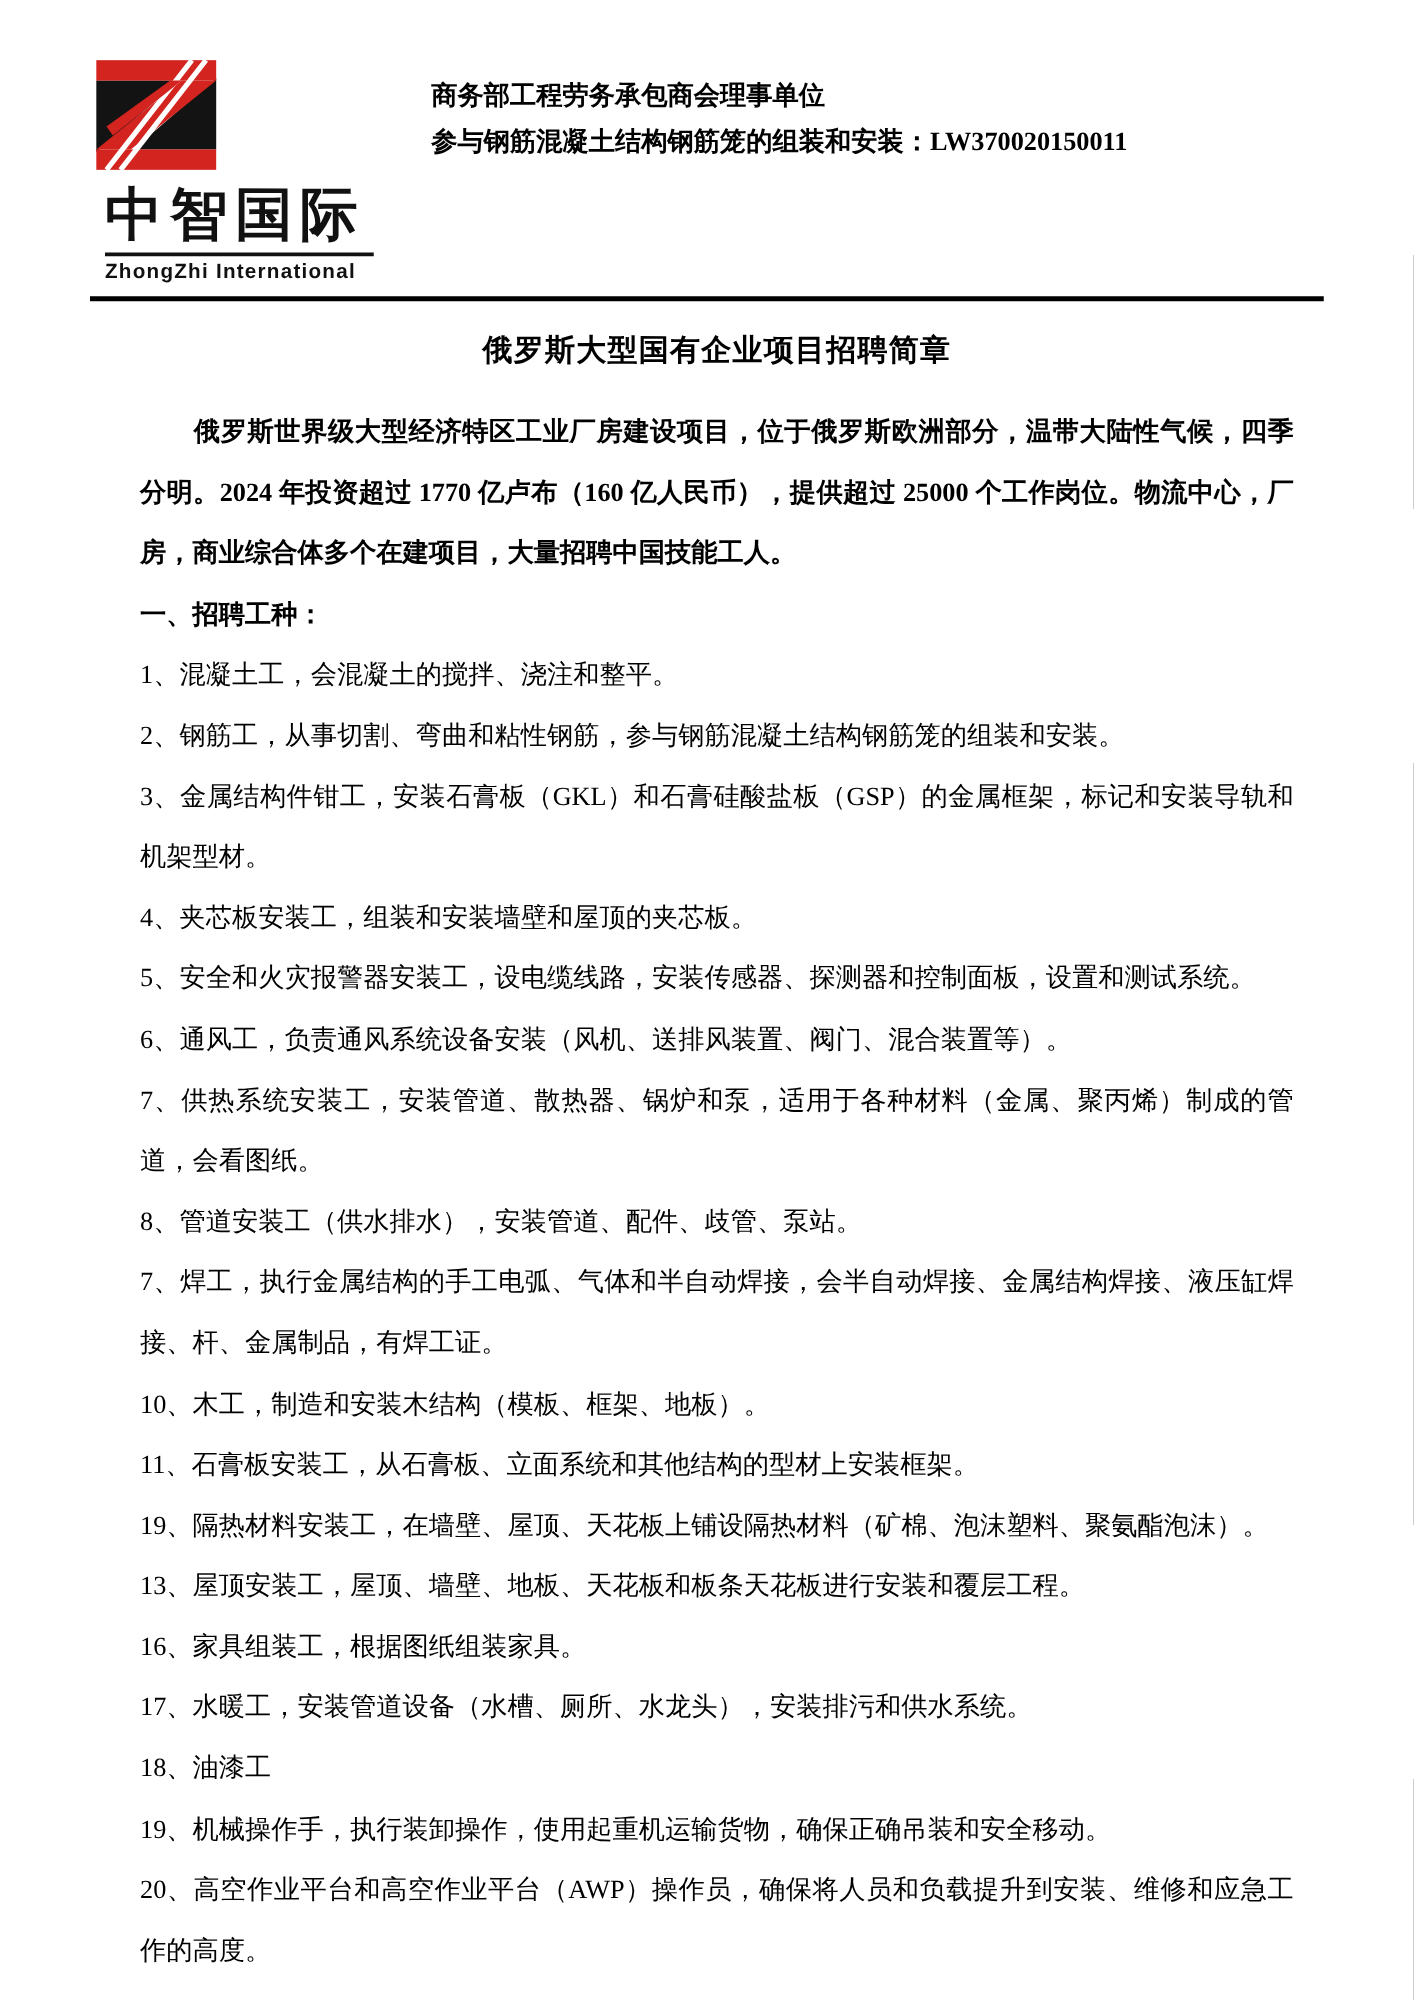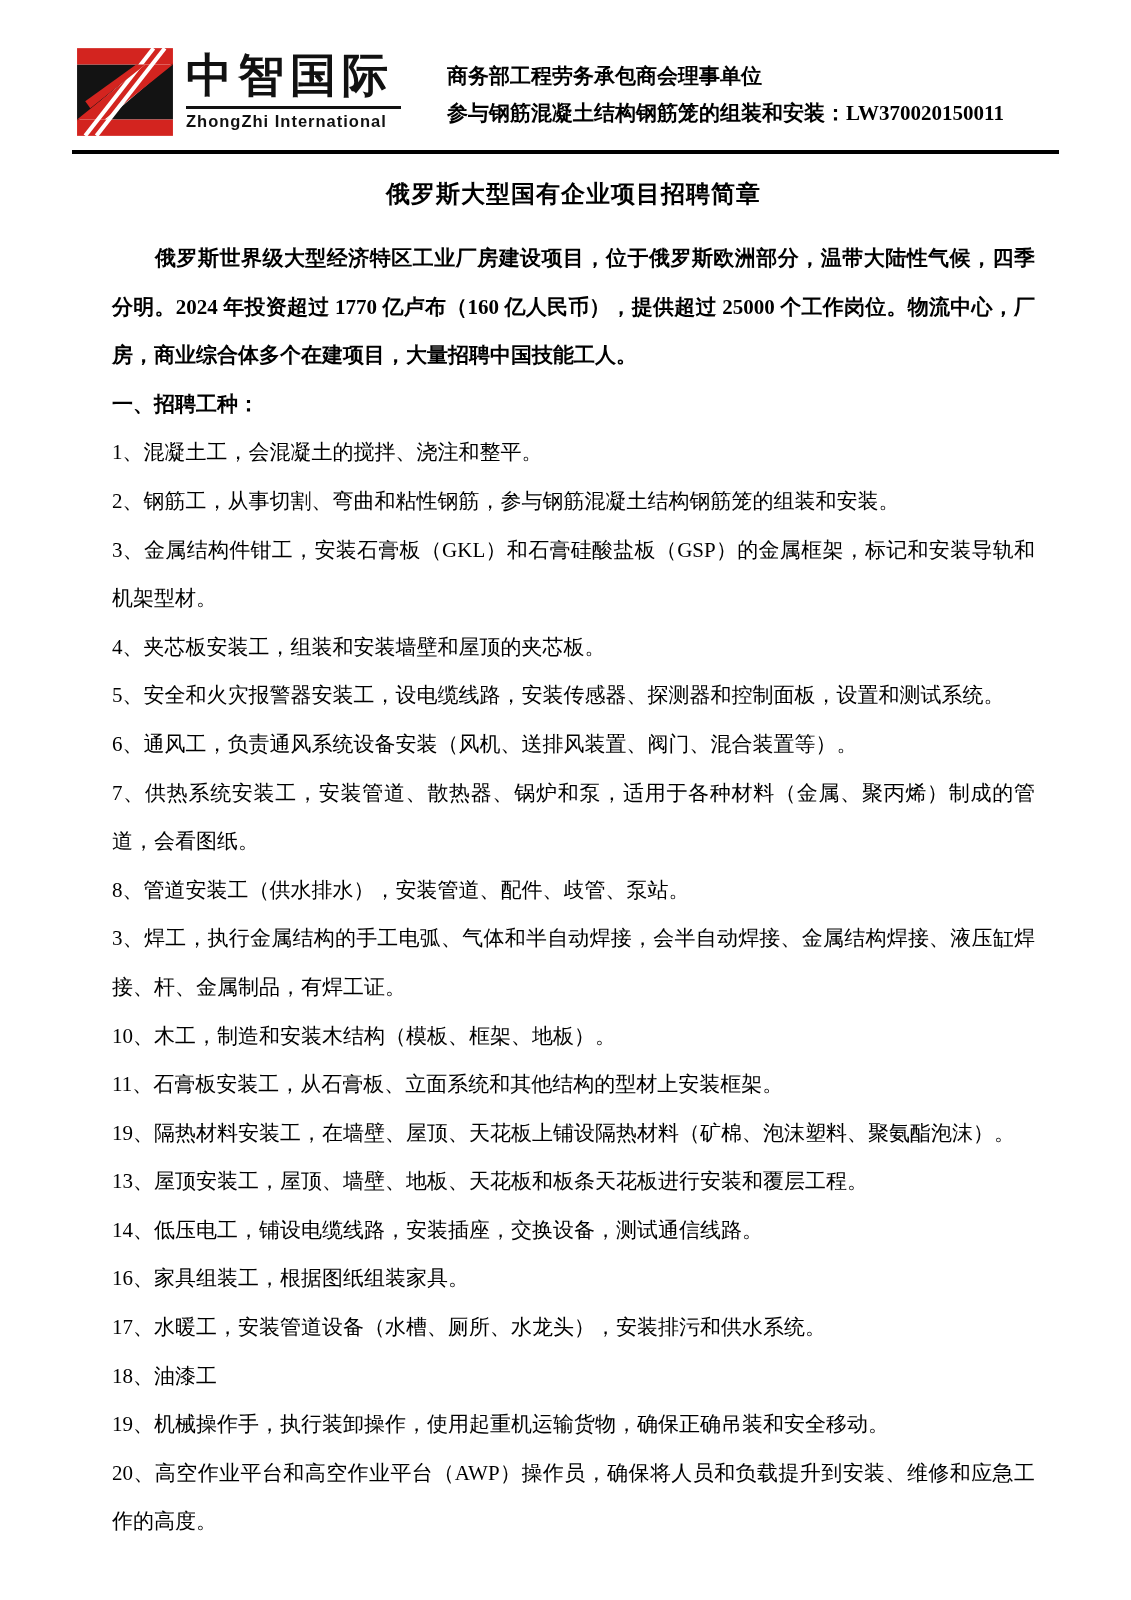--- a/index.html
+++ b/index.html
@@ -6,21 +6,21 @@
   .page{
     width:1131px;height:1600px;background:#ffffff;margin:0 auto;
     position:relative;overflow:hidden;color:#000;
     font-family:"Liberation Serif","DejaVu Serif",serif;
   }
   
   .header{
     display:flex;align-items:flex-start;
     padding:44px 72px 0 74px;
   }
-  .brand{display:flex;align-items:flex-start;}
+  .brand{display:flex;align-items:flex-start;flex-direction:column;}
   .logo-mark{width:102px;height:96px;flex:0 0 auto;}
   .brand-text{margin-left:10px;padding-top:2px;}
   .brand-cn{
     font-family:"Liberation Sans","DejaVu Sans",sans-serif;
     font-weight:900;font-size:46px;line-height:58px;color:#111;
     letter-spacing:6px;white-space:nowrap;
   }
   .brand-underline{border-top:3px solid #111;margin:2px 0 3px 0;width:215px;}
   .brand-en{
     font-family:"Liberation Sans","DejaVu Sans",sans-serif;
@@ -91,26 +91,25 @@
     <p class="section-heading">一、招聘工种：</p>
 
     <p class="job">1、混凝土工，会混凝土的搅拌、浇注和整平。</p>
     <p class="job">2、钢筋工，从事切割、弯曲和粘性钢筋，参与钢筋混凝土结构钢筋笼的组装和安装。</p>
     <p class="job">3、金属结构件钳工，安装石膏板（GKL）和石膏硅酸盐板（GSP）的金属框架，标记和安装导轨和机架型材。</p>
     <p class="job">4、夹芯板安装工，组装和安装墙壁和屋顶的夹芯板。</p>
     <p class="job">5、安全和火灾报警器安装工，设电缆线路，安装传感器、探测器和控制面板，设置和测试系统。</p>
     <p class="job">6、通风工，负责通风系统设备安装（风机、送排风装置、阀门、混合装置等）。</p>
     <p class="job">7、供热系统安装工，安装管道、散热器、锅炉和泵，适用于各种材料（金属、聚丙烯）制成的管道，会看图纸。</p>
     <p class="job">8、管道安装工（供水排水），安装管道、配件、歧管、泵站。</p>
-    <p class="job">3、焊工，执行金属结构的手工电弧、气体和半自动焊接，会半自动焊接、金属结构焊接、液压缸焊接、杆、金属制品，有焊工证。</p>
+    <p class="job">7、焊工，执行金属结构的手工电弧、气体和半自动焊接，会半自动焊接、金属结构焊接、液压缸焊接、杆、金属制品，有焊工证。</p>
     <p class="job">10、木工，制造和安装木结构（模板、框架、地板）。</p>
     <p class="job">11、石膏板安装工，从石膏板、立面系统和其他结构的型材上安装框架。</p>
     <p class="job">19、隔热材料安装工，在墙壁、屋顶、天花板上铺设隔热材料（矿棉、泡沫塑料、聚氨酯泡沫）。</p>
     <p class="job">13、屋顶安装工，屋顶、墙壁、地板、天花板和板条天花板进行安装和覆层工程。</p>
-    <p class="job">14、低压电工，铺设电缆线路，安装插座，交换设备，测试通信线路。</p>
     <p class="job">16、家具组装工，根据图纸组装家具。</p>
     <p class="job">17、水暖工，安装管道设备（水槽、厕所、水龙头），安装排污和供水系统。</p>
     <p class="job">18、油漆工</p>
     <p class="job">19、机械操作手，执行装卸操作，使用起重机运输货物，确保正确吊装和安全移动。</p>
     <p class="job">20、高空作业平台和高空作业平台（AWP）操作员，确保将人员和负载提升到安装、维修和应急工作的高度。</p>
   </main>
 
 </div>
 
 </body></html>

